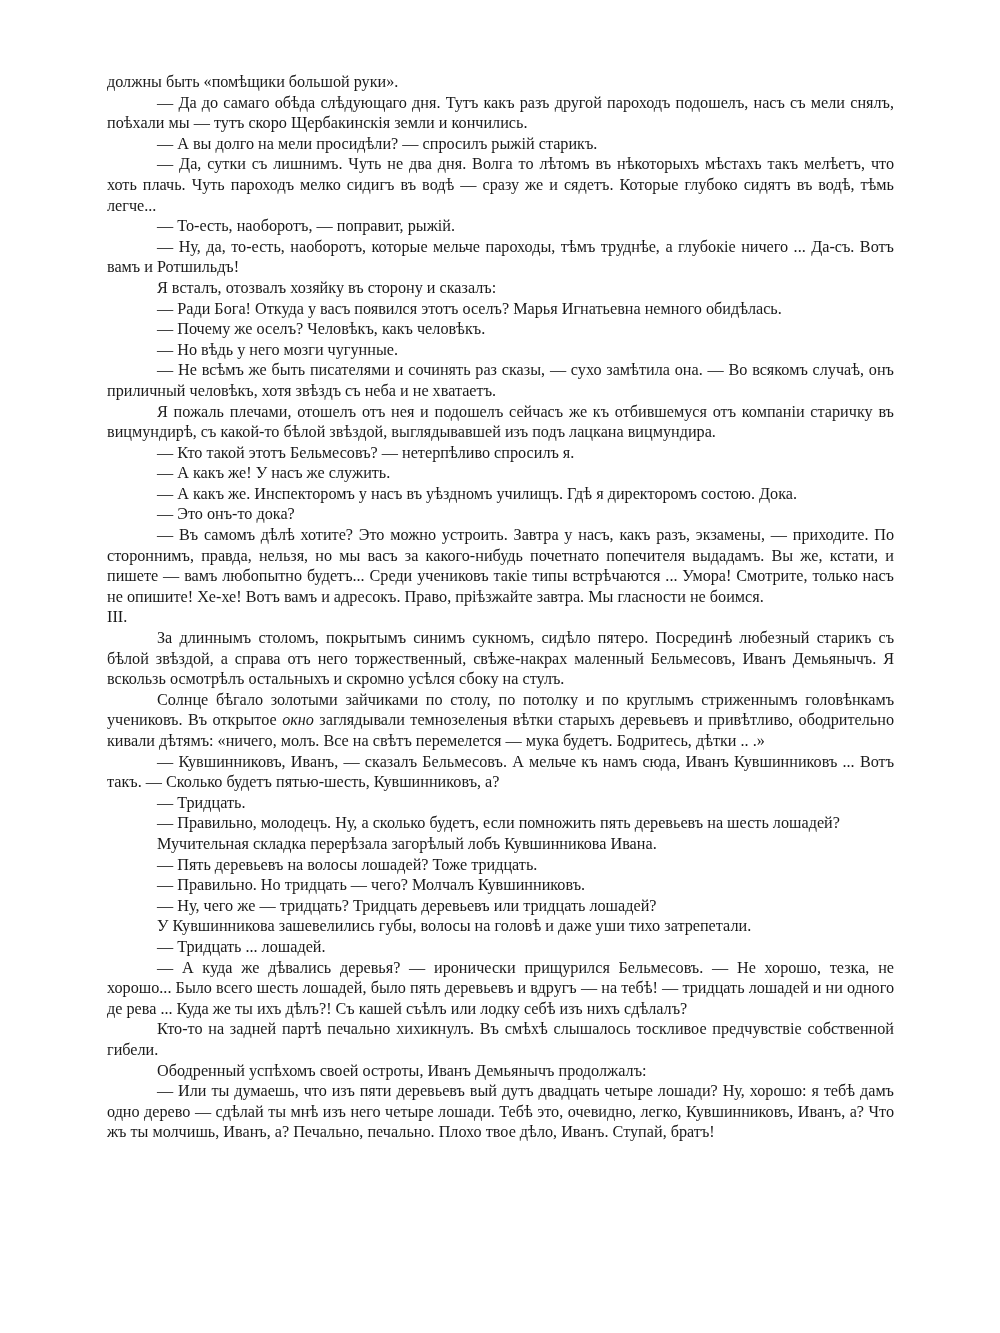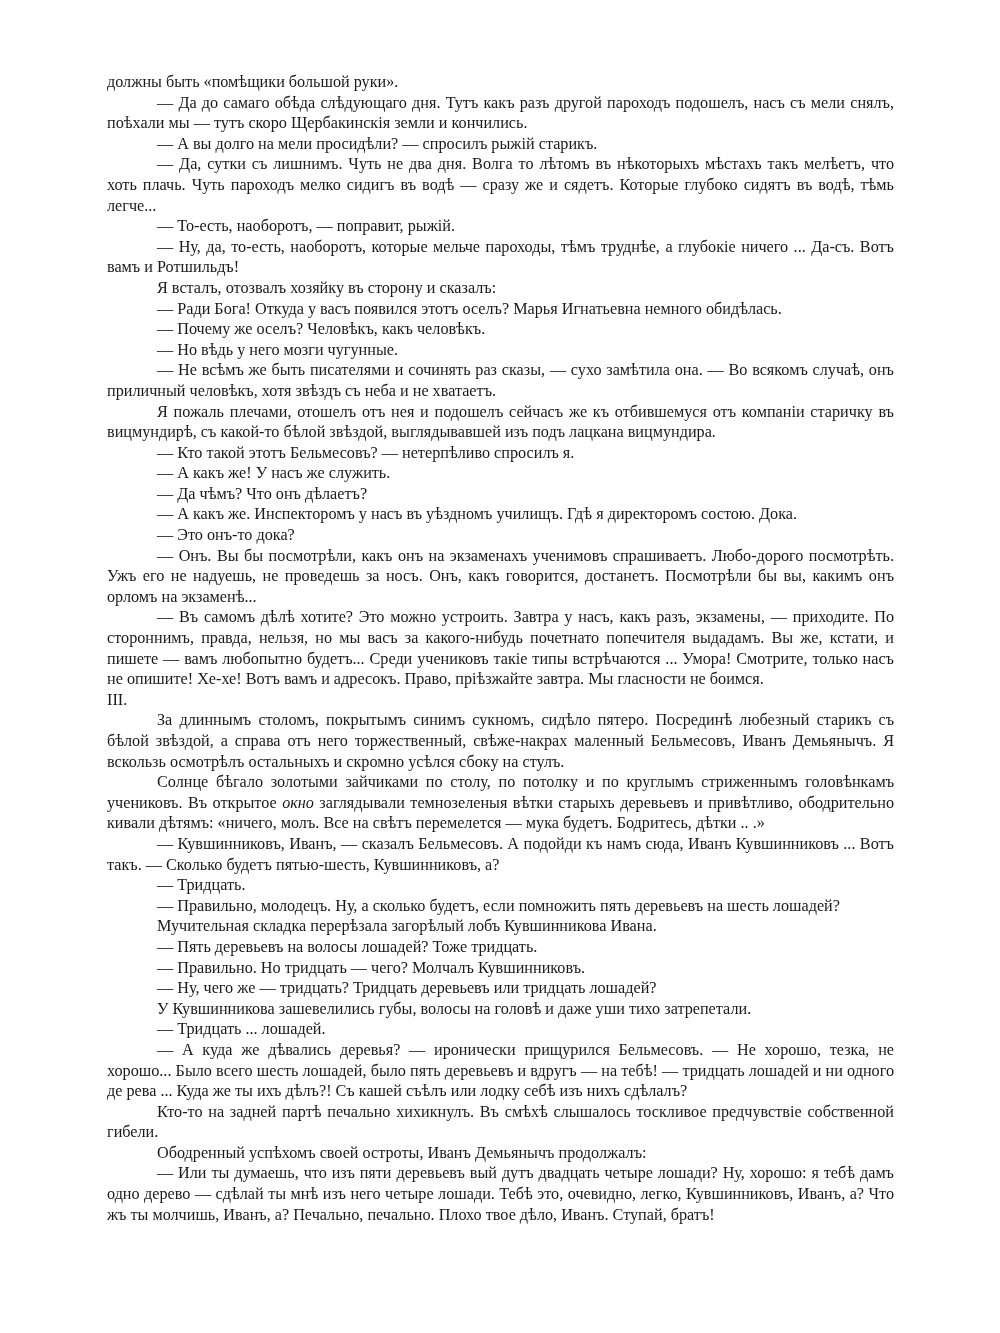--- a/index.html
+++ b/index.html
@@ -59,31 +59,29 @@
       <p class="left">— То-есть, наоборотъ, — поправит, рыжій.</p>
       <p>— Ну, да, то-есть, наоборотъ, которые мельче пароходы, тѣмъ труднѣе, а глубокіе ничего ... Да-съ. Вотъ вамъ и Ротшильдъ!</p>
       <p class="left">Я всталъ, отозвалъ хозяйку въ сторону и сказалъ:</p>
       <p class="left">— Ради Бога! Откуда у васъ появился этотъ оселъ? Марья Игнатьевна немного обидѣлась.</p>
       <p class="left">— Почему же оселъ? Человѣкъ, какъ человѣкъ.</p>
       <p class="left">— Но вѣдь у него мозги чугунные.</p>
       <p>— Не всѣмъ же быть писателями и сочинять раз сказы, — сухо замѣтила она. — Во всякомъ случаѣ, онъ приличный человѣкъ, хотя звѣздъ съ неба и не хватаетъ.</p>
       <p>Я пожаль плечами, отошелъ отъ нея и подошелъ сейчасъ же къ отбившемуся отъ компаніи ста­ричку въ вицмундирѣ, съ какой-то бѣлой звѣздой, выглядывавшей изъ подъ лацкана вицмундира.</p>
       <p class="left">— Кто такой этотъ Бельмесовъ? — нетерпѣливо спросилъ я.</p>
       <p class="left">— А какъ же! У насъ же служить.</p>
-      <p class="left">— Да чѣмъ? Что онъ дѣлаетъ?</p>
       <p class="left">— А какъ же. Инспекторомъ у насъ въ уѣздномъ училищъ. Гдѣ я директоромъ состою. Дока.</p>
       <p class="left">— Это онъ-то дока?</p>
-      <p>— Онъ. Вы бы посмотрѣли, какъ онъ на экзаменахъ ученимовъ спрашиваетъ. Любо-дорого по­смотрѣть. Ужъ его не надуешь, не проведешь за носъ. Онъ, какъ говорится, достанетъ. Посмотрѣли бы вы, какимъ онъ орломъ на экзаменѣ...</p>
       <p>— Въ самомъ дѣлѣ хотите? Это можно устроить. Завтра у насъ, какъ разъ, экзамены, — приходите. По стороннимъ, правда, нельзя, но мы васъ за какого-нибудь почетнато попечителя выдадамъ. Вы же, кстати, и пишете — вамъ любопытно будетъ... Среди учениковъ такіе типы встрѣчаются ... Умора! Смот­рите, только насъ не опишите! Хе-хе! Вотъ вамъ и адресокъ. Право, пріѣзжайте завтра. Мы гласности не боимся.</p>
     </div>
   <h2>III.</h2>
   <p>За длиннымъ столомъ, покрытымъ синимъ сукномъ, сидѣло пятеро. Посрединѣ любезный ста­рикъ съ бѣлой звѣздой, а справа отъ него торжественный, свѣже-накрах маленный Бельмесовъ, Иванъ Демьянычъ. Я вскользь осмотрѣлъ остальныхъ и скромно усѣлся сбоку на стулъ.</p>
   <p><span>Солнце бѣгало золотыми зайчиками по столу, по потолку и по круглымъ стриженнымъ головѣн­камъ учениковъ. Въ открытое </span><em>окно</em><span> заглядывали темнозеленыя вѣтки старыхъ деревьевъ и привѣтливо, ободрительно кивали дѣтямъ: «ничего, молъ. Все на свѣтъ перемелется — мука будетъ. Бодритесь, дѣтки .. .»</span></p>
   <div id="part2">
-      <p>— Кувшинниковъ, Иванъ, — сказалъ Бельмесовъ.  А подойди къ намъ сюда, Иванъ Кувшинниковъ ... Вотъ такъ. — Сколько будетъ пятью-шесть, Кувшинниковъ, а?</p>
+      <p>— Кувшинниковъ, Иванъ, — сказалъ Бельмесовъ.  А мельче къ намъ сюда, Иванъ Кувшинниковъ ... Вотъ такъ. — Сколько будетъ пятью-шесть, Кувшинниковъ, а?</p>
       <p class="left">— Тридцать.</p>
       <p class="left">— Правильно, молодецъ. Ну, а сколько будетъ, если помножить пять деревьевъ на шесть лошадей?</p>
       <p class="left">Мучительная складка перерѣзала загорѣлый лобъ Кувшинникова Ивана.</p>
       <p class="left">— Пять деревьевъ на волосы лошадей? Тоже тридцать.</p>
       <p class="left">— Правильно. Но тридцать — чего? Молчалъ Кувшинниковъ.</p>
       <p class="left">— Ну, чего же — тридцать? Тридцать деревьевъ или тридцать лошадей?</p>
       <p class="left">У Кувшинникова зашевелились губы, волосы на головѣ и даже уши тихо затрепетали.</p>
       <p class="left">— Тридцать ... лошадей.</p>
       <p>— А куда же дѣвались деревья? — иронически прищурился Бельмесовъ. — Не хорошо, тезка, не хорошо... Было всего шесть лошадей, было пять деревьевъ и вдругъ — на тебѣ! — тридцать лошадей и ни одного де рева ... Куда же ты ихъ дѣлъ?! Съ кашей съѣлъ или лодку себѣ изъ нихъ сдѣлалъ?</p>
       <p>Кто-то на задней партѣ печально хихикнулъ. Въ смѣхѣ слышалось тоскливое предчувствіе собст­венной гибели.</p>

